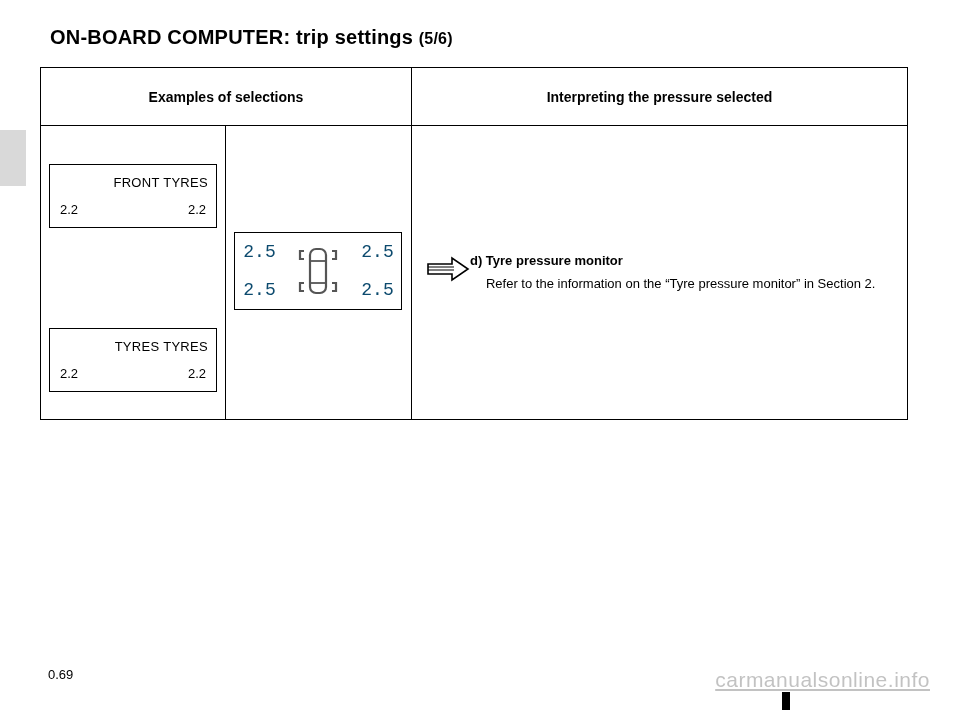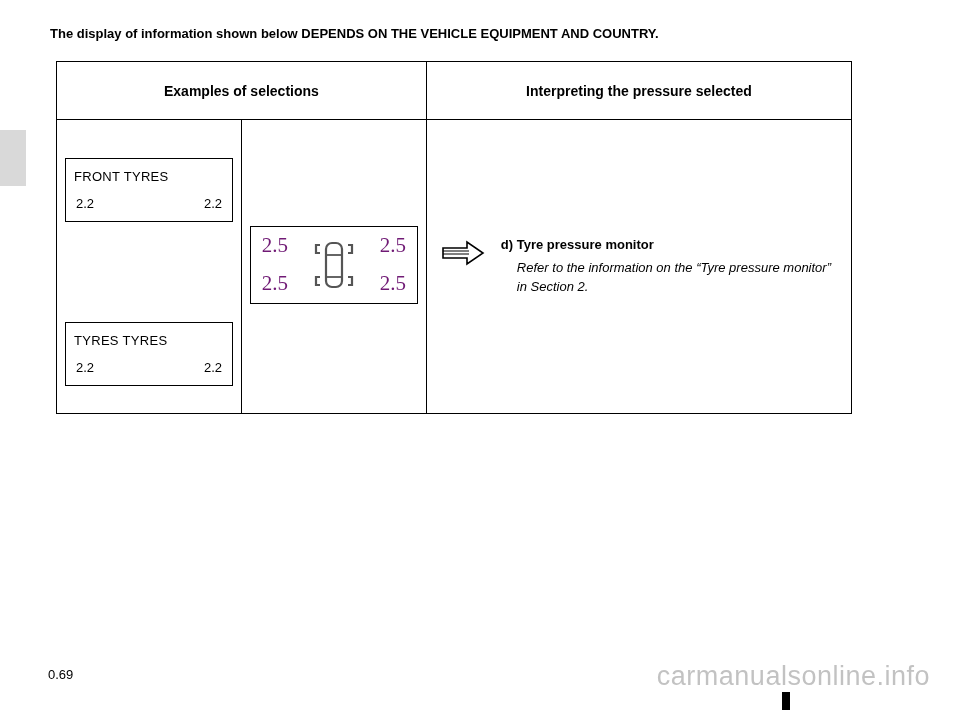--- a/index.html
+++ b/index.html
@@ -36,22 +36,22 @@
       font-weight: bold;
     }
     .disclaimer {
       font-size: 13px;
       font-weight: bold;
       margin-left: 14px;
       margin-bottom: 20px;
     }
     table.main {
       border-collapse: collapse;
-      width: 796px;
-      margin-left: 20px;
+      width: 868px;
+      margin-left: 4px;
     }
     table.main th, table.main td {
       border: 1.5px solid #000;
       vertical-align: middle;
     }
     table.main th {
       font-size: 14px;
       font-weight: bold;
       text-align: center;
       height: 58px;
@@ -71,21 +71,21 @@
       border: 1.5px solid #000;
       padding: 10px 8px 10px 8px;
       margin: 10px 0 0 0;
       font-family: Arial, Helvetica, sans-serif;
       width: 168px;
     }
     .tyre-box + .spacer {
       height: 90px;
     }
     .tyre-title {
-      text-align: left;
+      text-align: right;
       font-size: 13px;
       margin-bottom: 12px;
       letter-spacing: 0.3px;
     }
     .tyre-vals {
       display: flex;
       justify-content: space-between;
       font-size: 13px;
       padding: 0 2px;
     }
@@ -103,93 +103,95 @@
       width: 168px;
       position: relative;
     }
     .lcd-grid {
       position: absolute;
       left: 0; top: 0; right: 0; bottom: 0;
       display: grid;
       grid-template-columns: 48px 1fr 48px;
       grid-template-rows: 1fr 1fr;
       align-items: center;
-      font-family: Liberation Serif, serif;
-      font-size: 21px;
-      color: #701a75;
+      font-family: Liberation Mono, monospace;
+      font-size: 18px;
+      color: #0c4a6e;
     }
     .lcd-num { text-align: center; }
     .car-svg-cell {
       grid-row: 1 / span 2;
       grid-column: 2;
       display: flex;
       align-items: center;
       justify-content: center;
     }
     
     .col-interp {
       width: 498px;
       padding: 14px 20px 14px 14px;
       vertical-align: middle;
     }
     .interp-wrap {
       display: flex;
       align-items: flex-start;
-      gap: 16px;
     }
     .arrow {
       flex: 0 0 38px;
       margin-top: 4px;
     }
     .interp-text {
       flex: 1;
       font-size: 13px;
       line-height: 1.45;
     }
     .interp-head {
       font-weight: bold;
       margin-bottom: 4px;
     }
     .interp-body {
       text-align: justify;
       padding-left: 16px;
-      font-style: italic;
     }
     .page-number {
       position: absolute;
       left: 48px;
       bottom: 28px;
       font-size: 13px;
     }
     .watermark {
       position: absolute;
       right: 30px;
       bottom: 18px;
-      font-size: 27px;
+      font-size: 21px;
       color: rgba(120,120,120,0.45);
       font-family: Arial, sans-serif;
       letter-spacing: 0.5px;
+      text-decoration: underline;
     }
     .black-mark {
       position: absolute;
       right: 170px;
       bottom: 0;
       width: 8px;
       height: 18px;
       background: #000;
     }
   </style>
 </head>
 <body>
 
 <div class="page">
   <div class="side-tab"></div>
 
-
-  <p class="disclaimer">The display of information shown below DEPENDS ON THE VEHICLE EQUIPMENT AND COUNTRY.</p>
+  <h1 class="title">
+    <span>ON-BOARD COMPUTER: trip settings</span>
+    <span class="page-part">(5/6)</span>
+  </h1>
+
 
   <table class="main">
     <thead>
       <tr>
         <th colspan="2" class="th-left">Examples of selections</th>
         <th>Interpreting the pressure selected</th>
       </tr>
     </thead>
     <tbody>
       <tr class="row">

